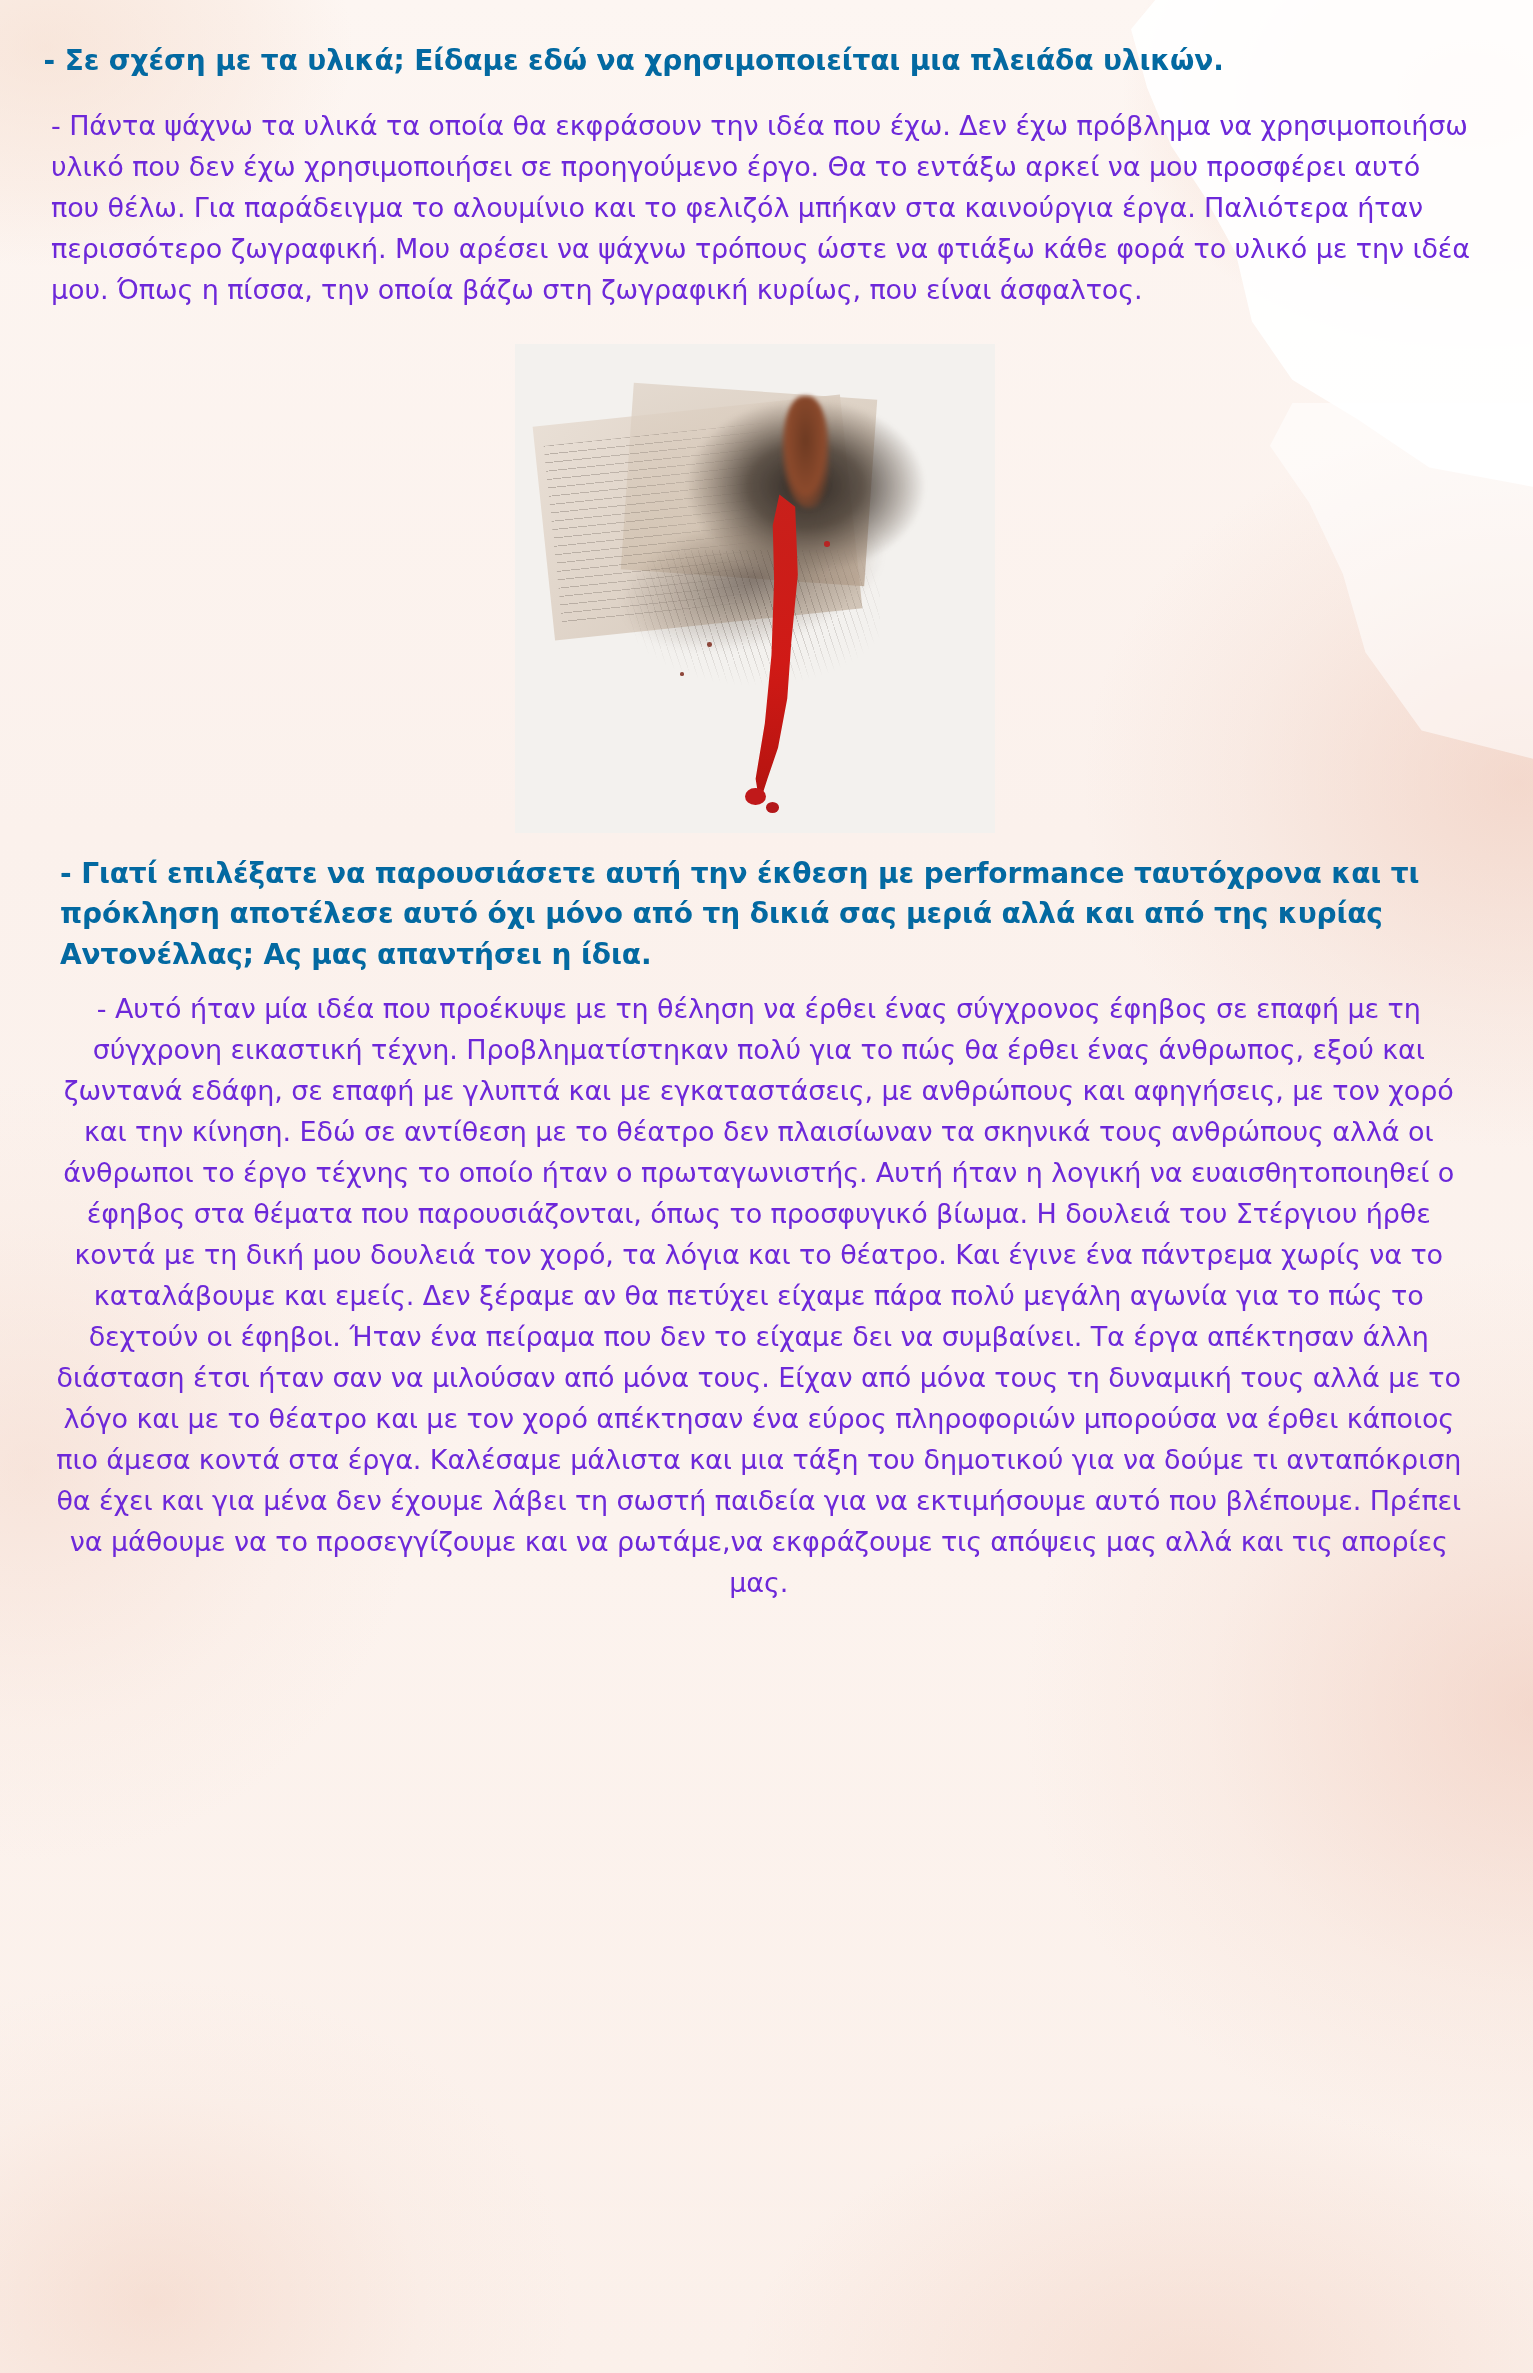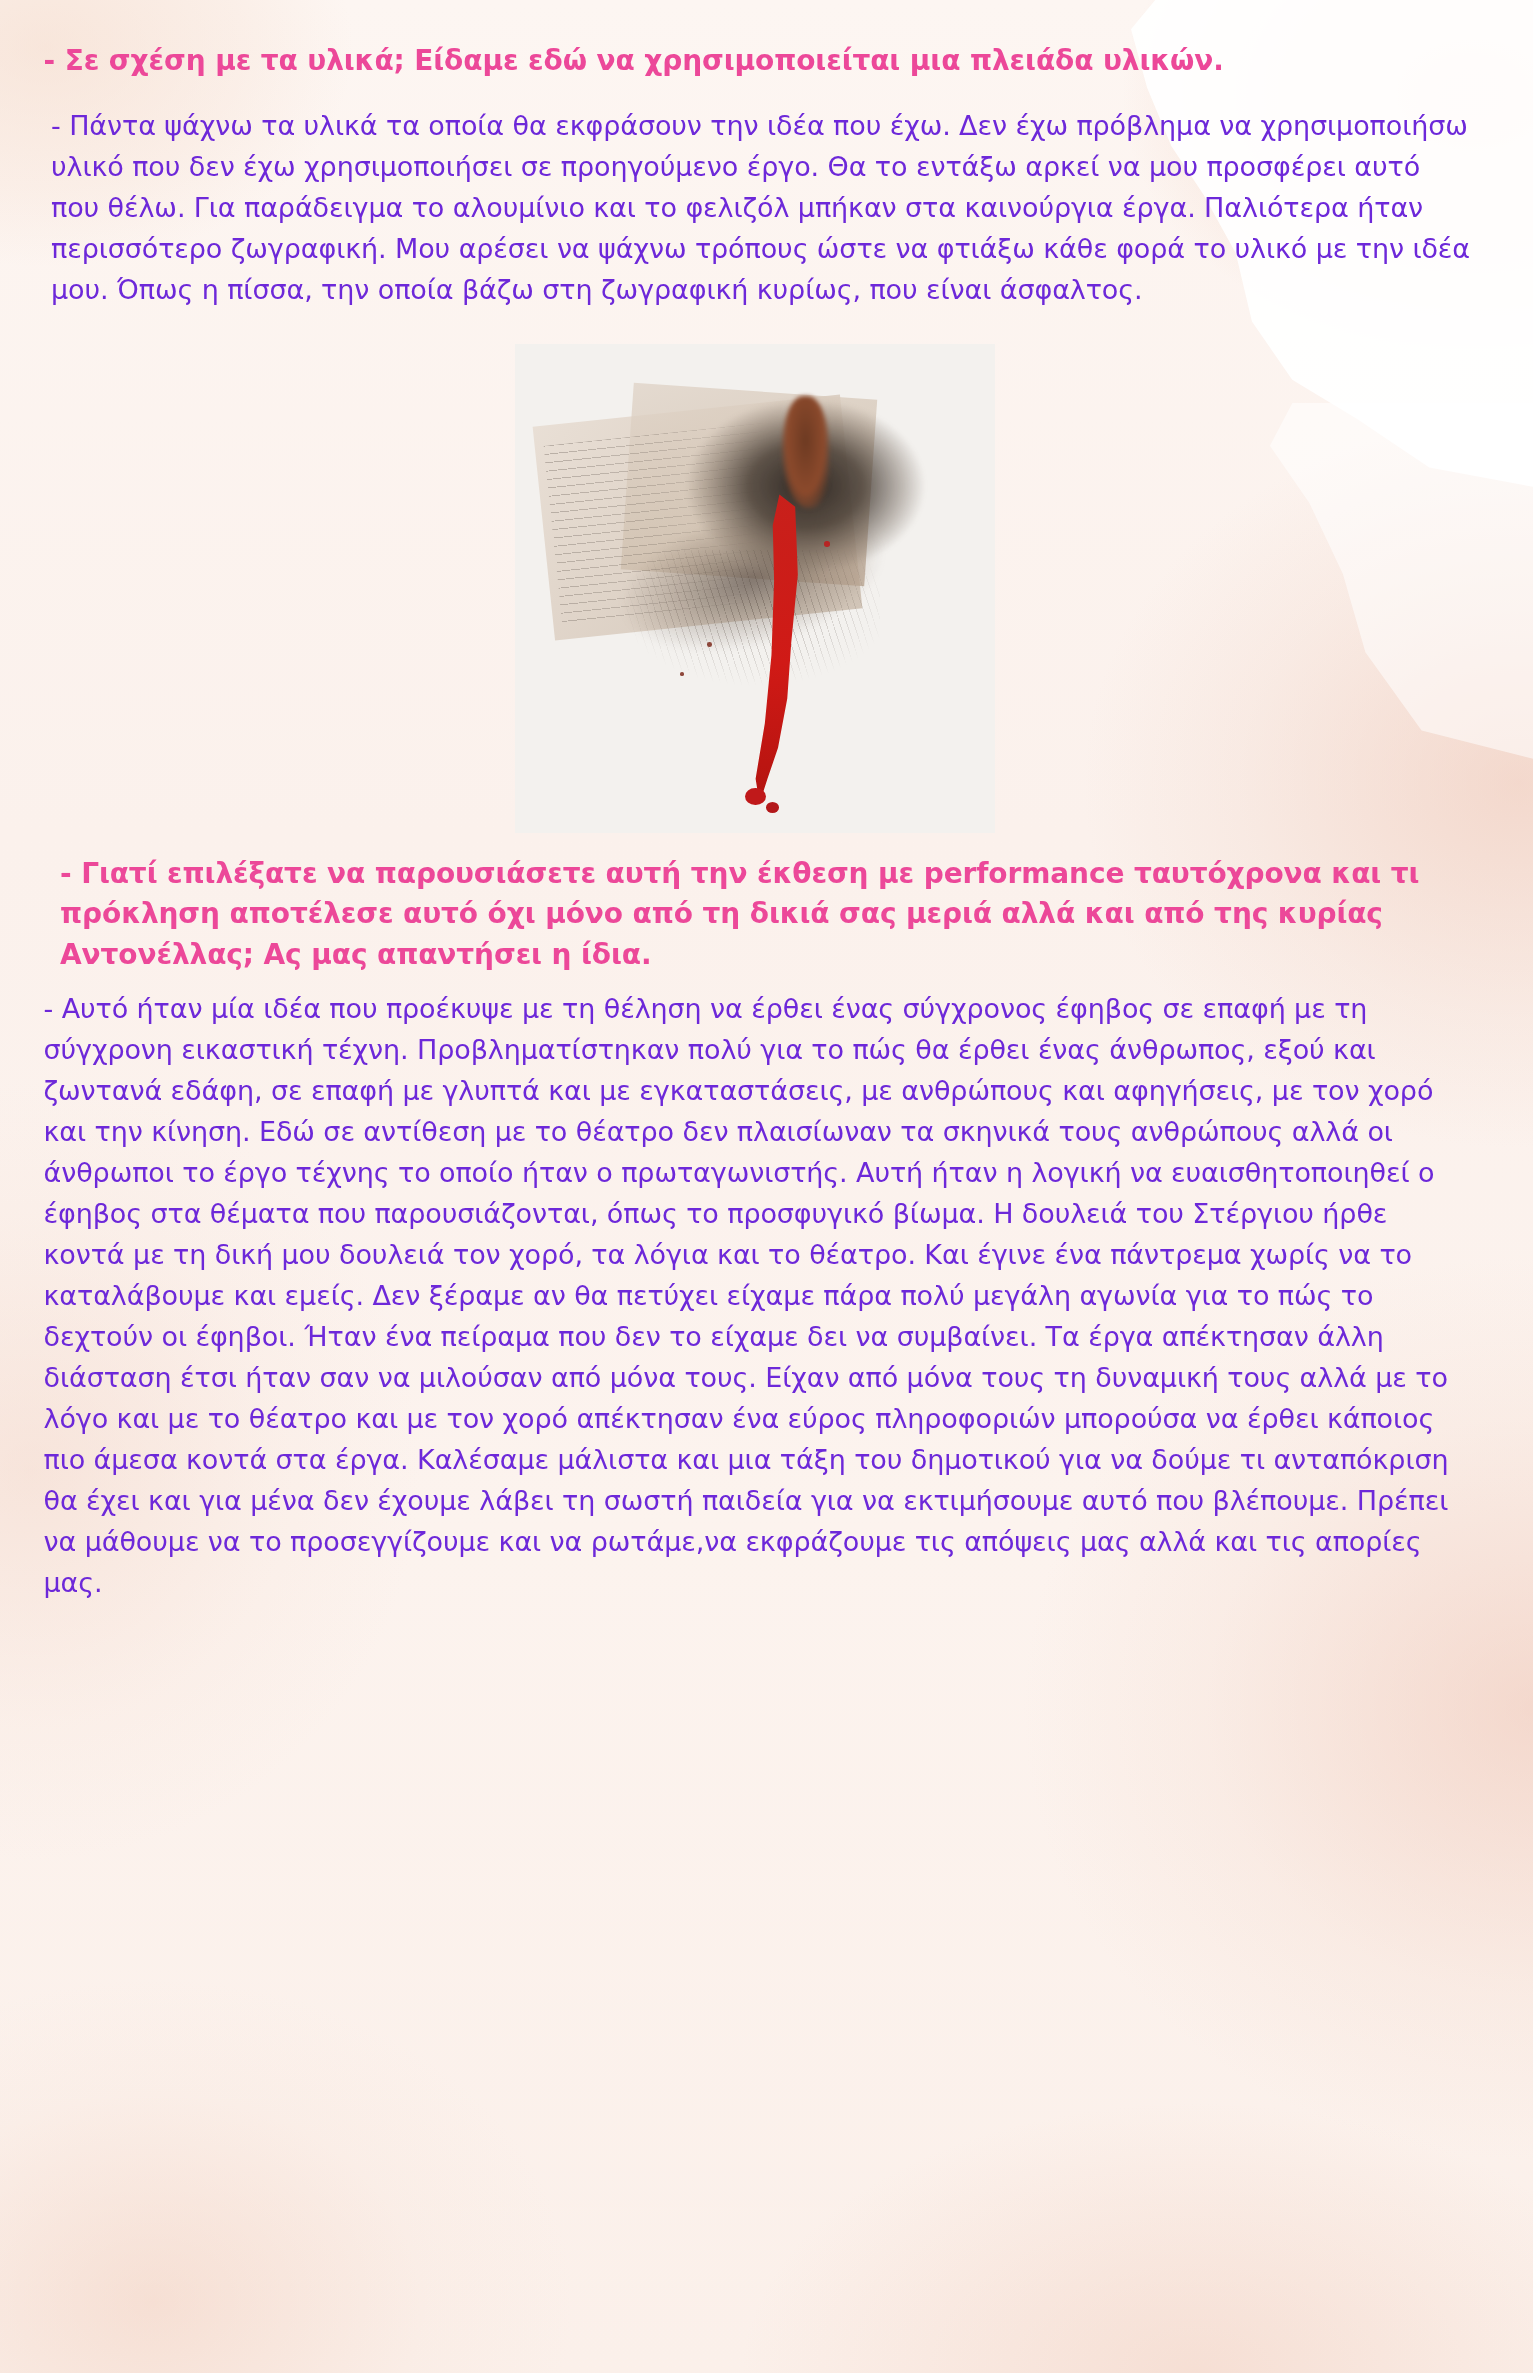--- a/index.html
+++ b/index.html
@@ -67,35 +67,35 @@
     top: 0;
     width: 1534px;
     padding: 41px 60px 0 36px;
     box-sizing: border-box;
   }
 
   .q {
     font-weight: bold;
     font-size: 28px;
     line-height: 1.44;
-    color: #ec4899;
+    color: #0369a1;
     letter-spacing: -0.1px;
   }
   .q-1 { margin: 0 0 24px 0; padding-left: 7.5px; }
   .q-2 { margin: 17px 0 13px 0; padding-left: 24px; max-width: 1377px; }
 
   .a {
     font-size: 27px;
     line-height: 1.52;
     color: #6d28d9;
     margin: 0;
     letter-spacing: -0.1px;
   }
   .a-1 { padding-left: 15px; max-width: 1462px; }
-  .a-2 { padding-left: 7.5px; max-width: 1490px; }
+  .a-2 { padding-left: 7.5px; max-width: 1490px; text-align: center; }
 
   
   .art-wrap {
     display: flex;
     justify-content: center;
     margin: 34px 0 20.6px 0;
   }
   .art {
     position: relative;
     width: 480px;

